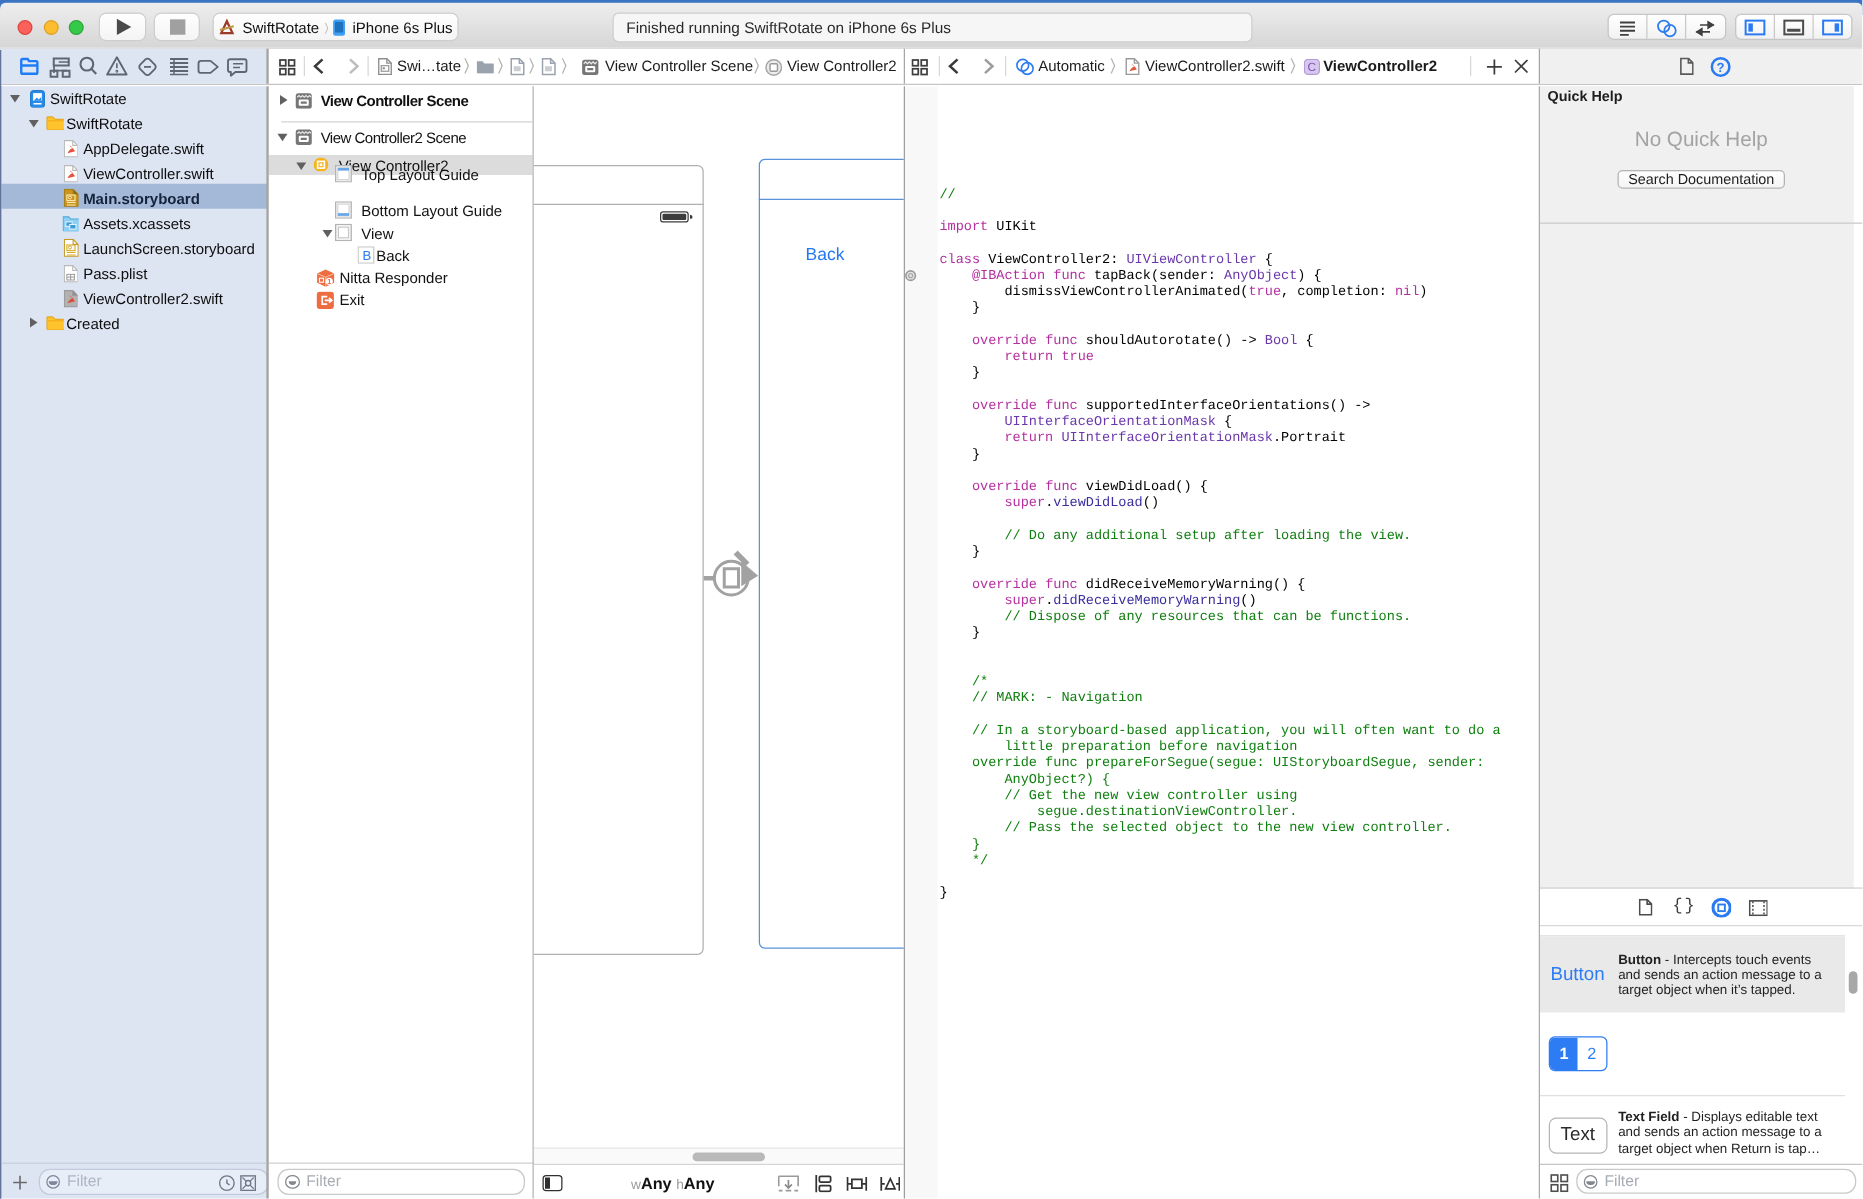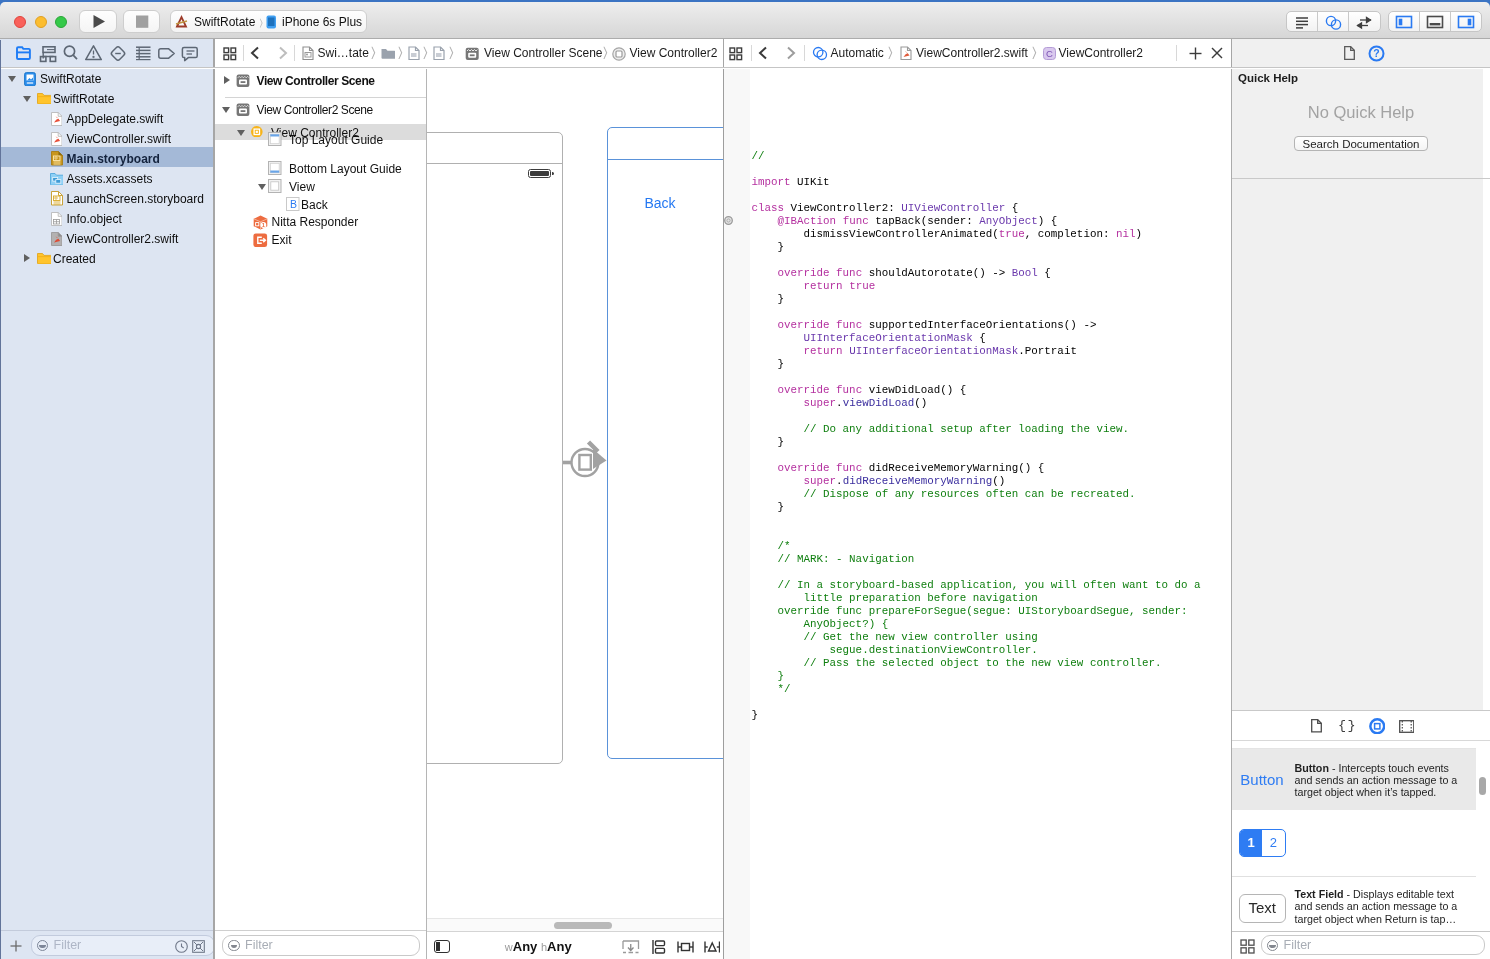--- a/index.html
+++ b/index.html
@@ -72,20 +72,21 @@
     <svg width="195" height="22">
       <path d="M6 15.5 L10.5 6 L15 15.5 Z" fill="none" stroke="#9c3a28" stroke-width="1.8"></path>
       <line x1="5" y1="13" x2="16" y2="10" stroke="#c19540" stroke-width="1.6"></line>
       <text x="23" y="15" font-size="12" fill="#111" font-family="Liberation Sans">SwiftRotate</text>
       <text x="88.5" y="14.5" font-size="10" fill="#b9b9b9">〉</text>
       <rect x="95.5" y="4.5" width="9.5" height="13" rx="2" fill="#3f9ff2"></rect>
       <rect x="97" y="6.5" width="6.5" height="8.5" fill="#1d71bd"></rect>
       <text x="111" y="15" font-size="12" fill="#111" font-family="Liberation Sans">iPhone 6s Plus</text>
     </svg>
   </div>
+  <div id="spill" class="abs">Finished running SwiftRotate on iPhone 6s Plus</div>
   <div class="seg" style="left:1285.6px;width:95px">
     <div>
         <svg width="30" height="20" style="margin:0 auto">
           <g stroke="#3f3f3f" stroke-width="1.5">
             <line x1="9" y1="6" x2="21" y2="6"></line>
             <line x1="9" y1="9.3" x2="21" y2="9.3"></line>
             <line x1="9" y1="12.6" x2="21" y2="12.6"></line>
             <line x1="9" y1="15.9" x2="16" y2="15.9"></line>
           </g>
         </svg>
@@ -258,21 +259,21 @@
       <path d="M1 1 h6.5 l3.5 3.5 v9 h-10 Z" fill="#fff" stroke="#9a9a9a" stroke-width="1.1"></path>
       <path d="M7.5 1 v3.5 h3.5" fill="none" stroke="#9a9a9a" stroke-width="1.1"></path>
       <path d="M3.5 11 q2 -3.5 4.5 -4 q-2.5 -0.5 -3 -2 q2.5 1 4.5 4.5 Z" fill="#e05a3a"></path>
     </svg>
   <div class="jtext" style="left:916px">ViewController2.swift</div>
   <div class="jchev" style="left:1032px">〉</div>
   <svg class="ic" style="left:1042.5px;top:8px" width="13" height="13">
       <rect x="0.5" y="0.5" width="12" height="12" rx="3" fill="#d9c8ee" stroke="#b49cd6" stroke-width="1"></rect>
       <text x="6.5" y="9.8" font-size="9.5" fill="#7b52b4" text-anchor="middle" font-family="Liberation Sans">C</text>
     </svg>
-  <div class="jtext" style="left:1058.5px;font-weight:normal">ViewController2</div>
+  <div class="jtext" style="left:1058.5px;font-weight:bold">ViewController2</div>
   <div class="jsep" style="left:1176px"></div>
   <svg class="ic" style="left:1188.5px;top:7.5px" width="13" height="13">
       <g stroke="#3c3c3c" stroke-width="1.4">
         <line x1="6.5" y1="0.5" x2="6.5" y2="12.5"></line>
         <line x1="0.5" y1="6.5" x2="12.5" y2="6.5"></line>
       </g>
     </svg>
   <svg class="ic" style="left:1210.5px;top:8px" width="12" height="12">
       <g stroke="#3c3c3c" stroke-width="1.4">
         <line x1="1" y1="1" x2="11" y2="11"></line>
@@ -359,21 +360,21 @@
   <div class="nrow" style="top:140px">
     <svg class="ic" style="left:49.5px;top:3px" width="11.5" height="14">
         <path d="M0.5 0.5 h6.7 l3.8 3.8 v9.2 h-10.5 Z" fill="#fff" stroke="#b9b9b9" stroke-width="0.9"></path>
         <path d="M7.2 0.5 v3.8 h3.8" fill="none" stroke="#b9b9b9" stroke-width="0.9"></path>
         <g stroke="#9a9a9a" stroke-width="0.8" fill="none">
           <rect x="2.5" y="7.5" width="6" height="4.5"></rect>
           <line x1="2.5" y1="9.7" x2="8.5" y2="9.7"></line>
           <line x1="5.5" y1="7.5" x2="5.5" y2="12"></line>
         </g>
       </svg>
-    <span style="position:absolute;left:65.5px">Info.object</span>
+    <span style="position:absolute;left:65.5px">Pass.plist</span>
   </div>
   <div class="nrow" style="top:160px">
     <svg class="ic" style="left:49.5px;top:3px" width="11.5" height="14">
         <path d="M0.5 0.5 h6.7 l3.8 3.8 v9.2 h-10.5 Z" fill="#b3b1b1" stroke="#9b9999" stroke-width="0.9"></path>
         <path d="M7.2 0.5 v3.8 h3.8" fill="#8e8c8c" stroke="#9b9999" stroke-width="0.9"></path>
         <path d="M3 10.5 q2 -3.7 4.6 -4.1 q-2.6 -0.6 -3.1 -2.2 q2.6 1.1 4.6 4.8 Z" fill="#dd4c36"></path>
       </svg>
     <span style="position:absolute;left:65.5px">ViewController2.swift</span>
   </div>
   <div class="nrow" style="top:180px">
@@ -587,21 +588,21 @@
     }
 
     <i>override</i> <i>func</i> viewDidLoad() {
         <i>super</i>.<u>viewDidLoad</u>()
 
         <span class="c">// Do any additional setup after loading the view.</span>
     }
 
     <i>override</i> <i>func</i> didReceiveMemoryWarning() {
         <i>super</i>.<u>didReceiveMemoryWarning</u>()
-        <span class="c">// Dispose of any resources often can be recreated.</span>
+        <span class="c">// Dispose of any resources that can be functions.</span>
     }
 
 
     <span class="c">/*</span>
     <span class="c">// MARK: - Navigation</span>
 
     <span class="c">// In a storyboard-based application, you will often want to do a</span>
         <span class="c">little preparation before navigation</span>
     <span class="c">override func prepareForSegue(segue: UIStoryboardSegue, sender:</span>
         <span class="c">AnyObject?) {</span>

